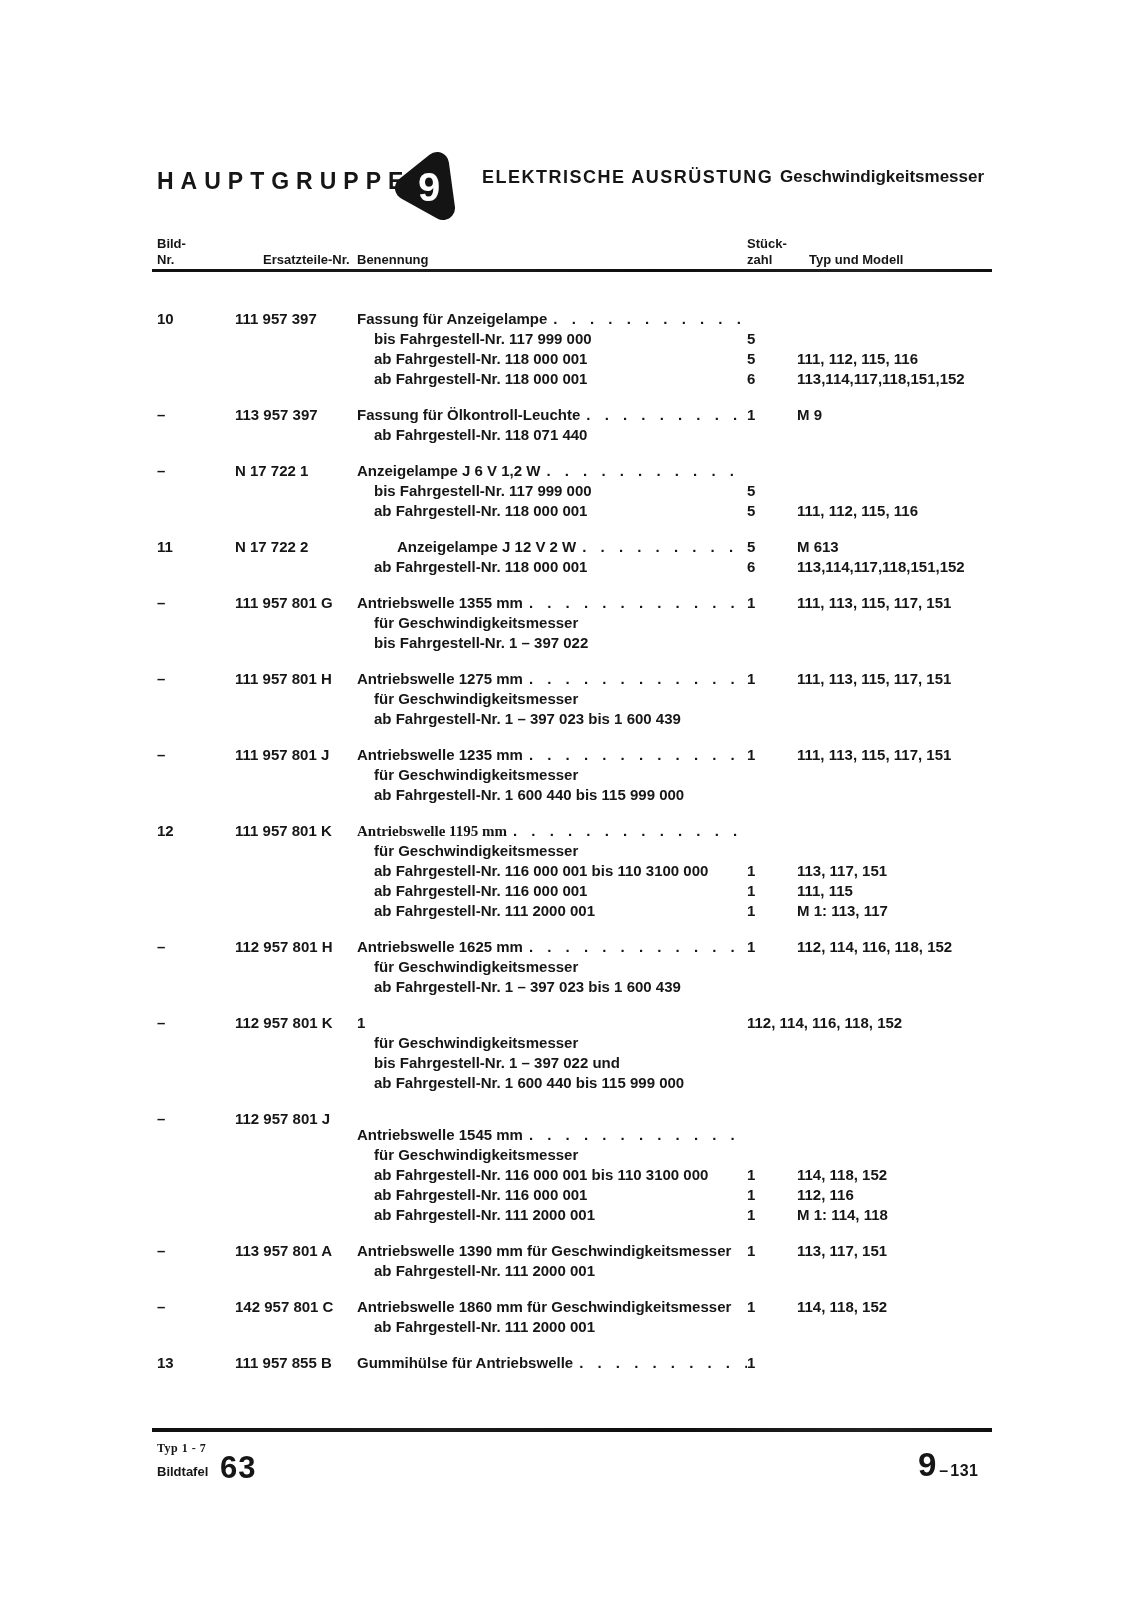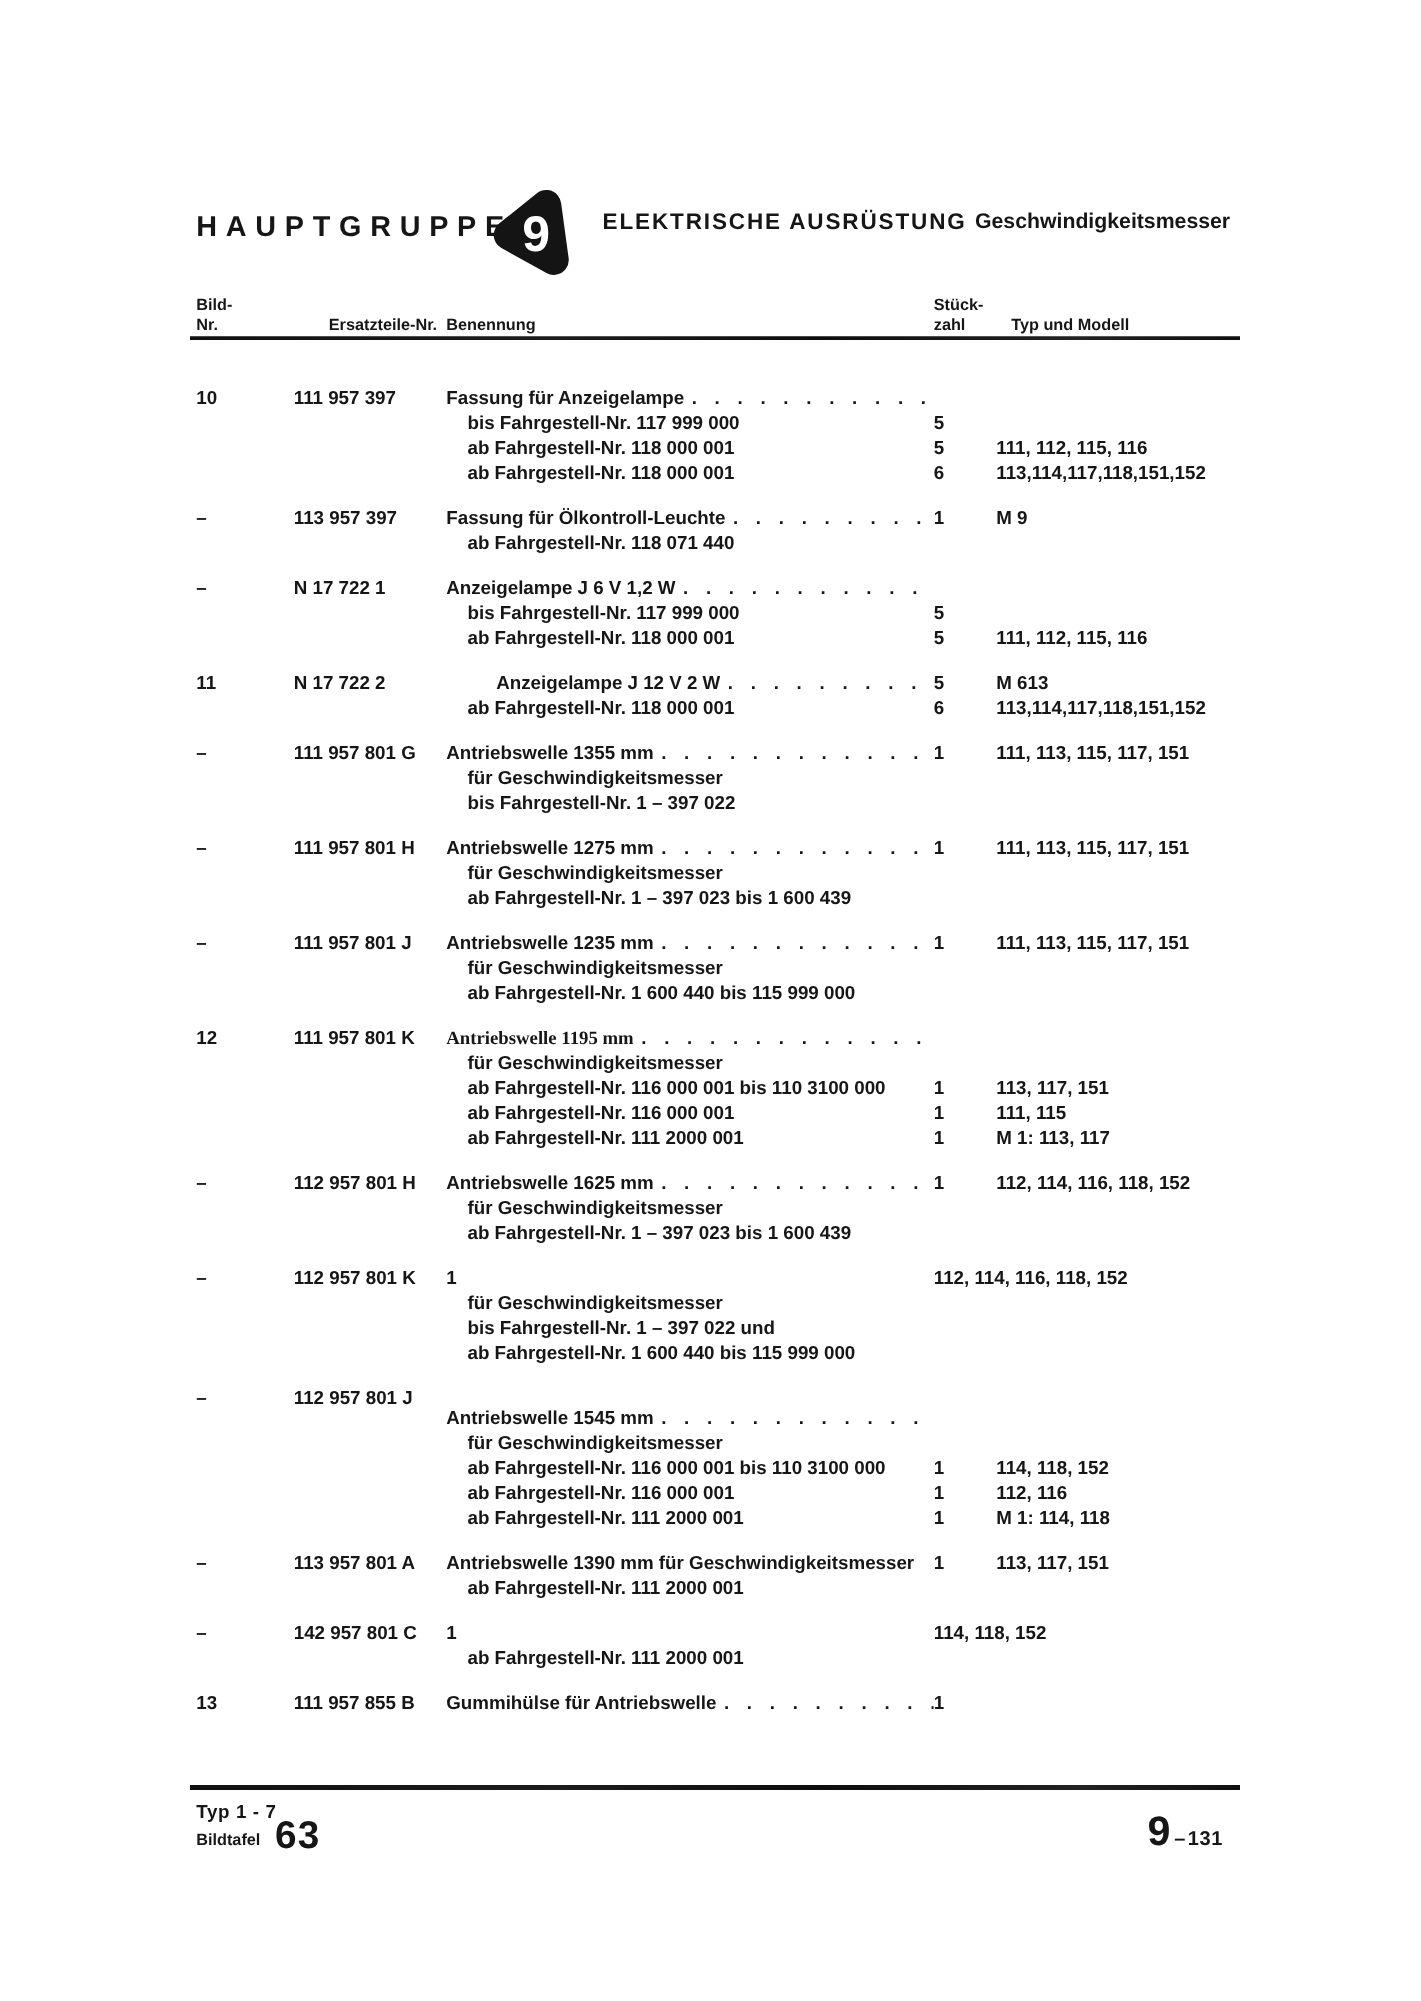--- a/index.html
+++ b/index.html
@@ -55,21 +55,21 @@
   .ben{display:flex;align-items:baseline;overflow:hidden;}
   .ben.indent .txt{padding-left:17px;}
   .leader{
     flex:1;overflow:hidden;white-space:nowrap;
     letter-spacing:5px;padding-left:6px;
   }
   .leader::after{
     content:". . . . . . . . . . . . . . . . . . . . . . . . . . . . . . . . . . . . . . . .";
   }
   
-  .foot-typrange{position:absolute;left:157px;top:1441px;font-size:15px;font-weight:700;letter-spacing:.5px;}
+  .foot-typrange{position:absolute;left:157px;top:1441px;font-size:12px;font-weight:700;letter-spacing:.5px;font-family:Liberation Serif, serif;}
   .foot-bildtafel{position:absolute;left:157px;top:1464px;font-size:13px;font-weight:700;}
   .foot-tafelnum{position:absolute;left:220px;top:1450px;font-size:31px;font-weight:700;letter-spacing:1px;}
   .foot-page{position:absolute;left:918px;top:1448px;display:flex;align-items:baseline;}
   .foot-page .big{font-size:33px;font-weight:700;line-height:34px;}
   .foot-page .dash{font-size:16px;font-weight:700;margin:0 2px 0 3px;}
   .foot-page .small{font-size:16px;font-weight:700;letter-spacing:.5px;}
 </style>
 </head>
 <body>
 
@@ -480,20 +480,23 @@
               <div class="txt" style="white-space: nowrap;">ab Fahrgestell-Nr. 111 2000 001</div>
             </div>
             <div class="cell qty"></div>
             <div class="cell typ"></div>
           </div>
         </div>
         <div class="row">
           <div class="line">
             <div class="cell bild">–</div>
             <div class="cell part">142 957 801 C</div>
+            <div class="cell ben">
+              <div class="txt" style="white-space: nowrap;">Antriebswelle 1860 mm für Geschwindigkeitsmesser</div>
+            </div>
             <div class="cell qty">1</div>
             <div class="cell typ">114, 118, 152</div>
           </div>
           <div class="line">
             <div class="cell bild"></div>
             <div class="cell part"></div>
             <div class="cell ben indent">
               <div class="txt" style="white-space: nowrap;">ab Fahrgestell-Nr. 111 2000 001</div>
             </div>
             <div class="cell qty"></div>

